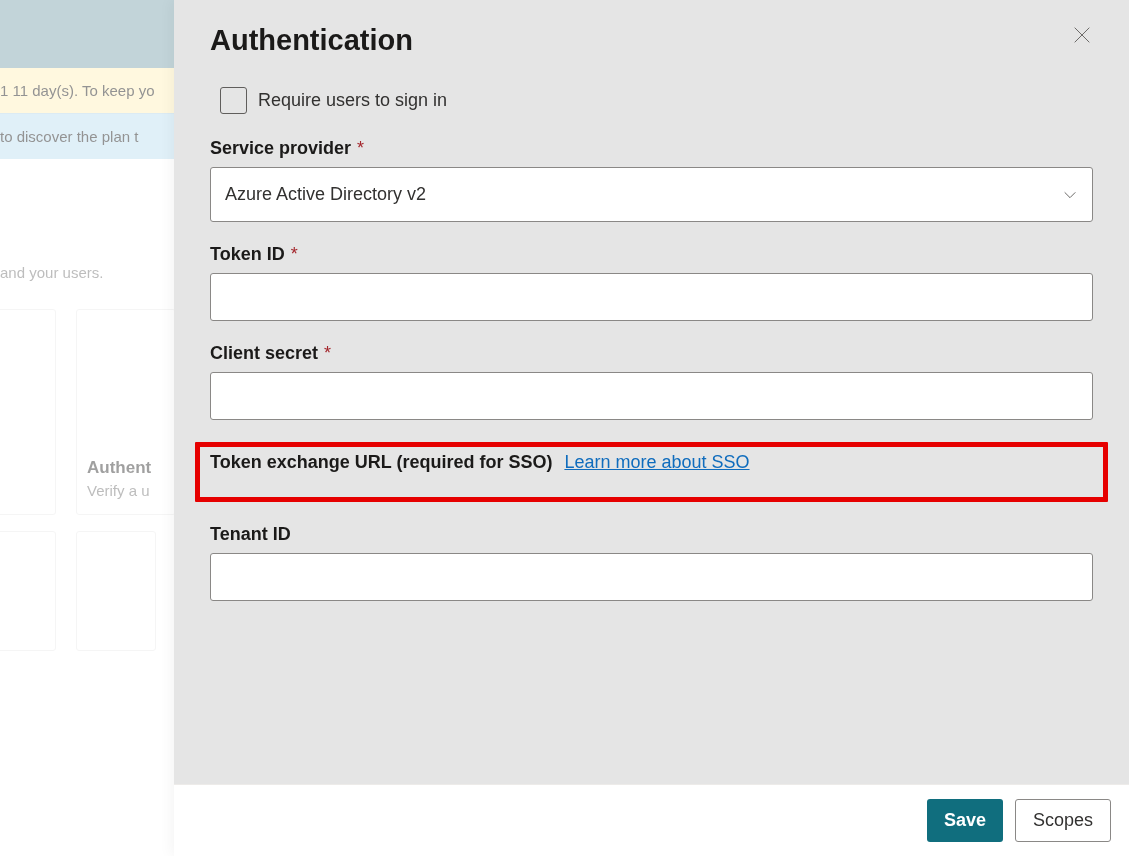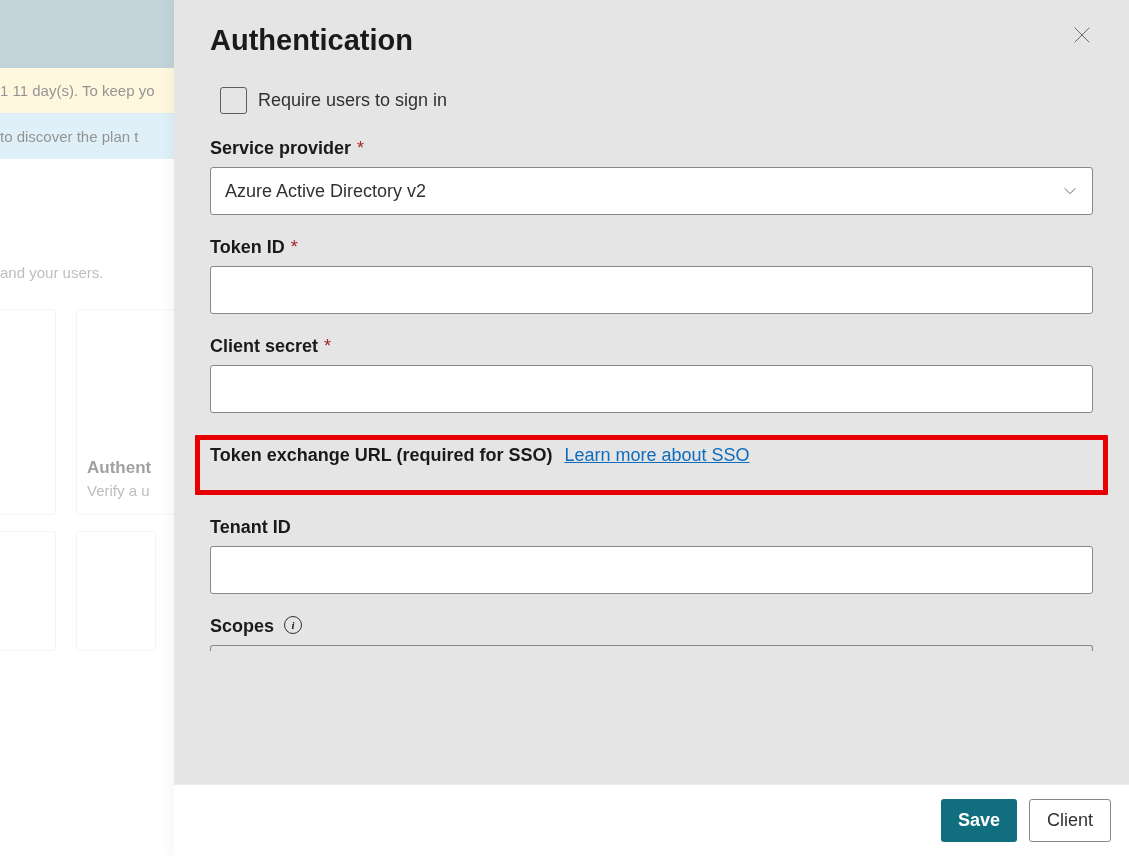--- a/index.html
+++ b/index.html
@@ -175,21 +175,21 @@
     }
     .label-link {
       color: #0f6cbd;
       text-decoration: underline;
       font-weight: 400;
       margin-left: 8px;
       cursor: pointer;
     }
     .select {
       width: 100%;
-      height: 48px;
+      height: 55px;
       border: 1px solid #8a8886;
       border-radius: 3px;
       padding: 0 14px;
       font-size: 18px;
       color: #323130;
       display: flex;
       align-items: center;
       justify-content: space-between;
       cursor: pointer;
       background: #fff;
@@ -348,27 +348,20 @@
       </div>
     </div>
 
     <div class="field-group">
       <div class="field-label">
         <span>Tenant ID</span>
       </div>
       <input class="input" type="text" value="" style="">
     </div>
 
-    <div class="field-group" style="margin-bottom:8px;">
-      <div class="field-label">
-        <span>Scopes</span>
-        <span class="info-icon">i</span>
-      </div>
-      <div style="border:1px solid #8a8886; border-bottom:none; border-radius:3px 3px 0 0; height:6px;"></div>
-    </div>
 
   </div>
 
   <div class="panel-footer">
     <button class="btn btn-primary">Save</button>
-    <button class="btn btn-secondary">Client</button>
+    <button class="btn btn-secondary">Scopes</button>
   </div>
 </div>
 
 </body></html>

